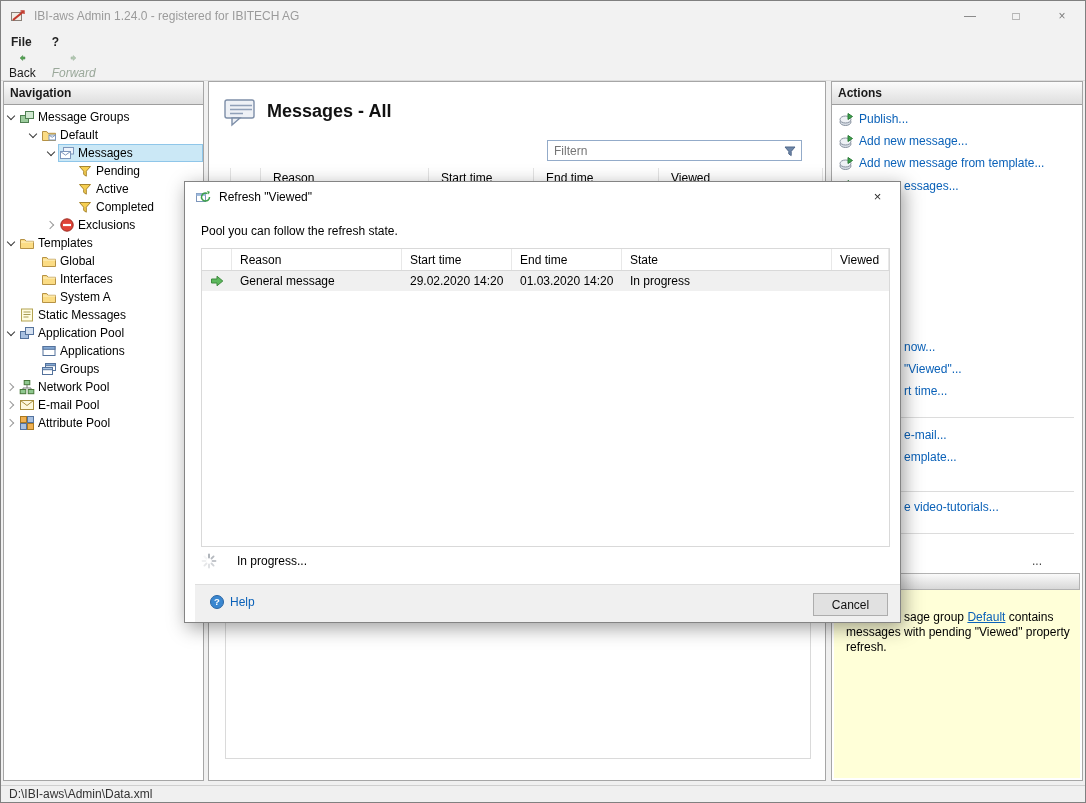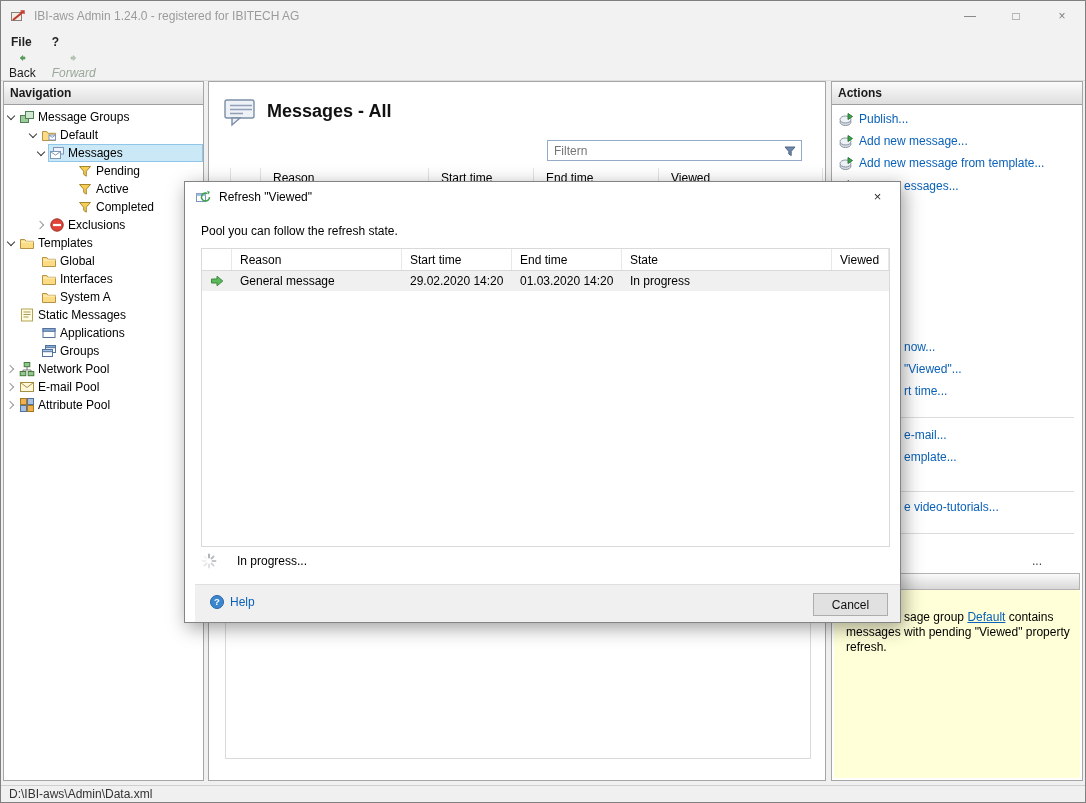--- a/index.html
+++ b/index.html
@@ -36,21 +36,21 @@
   .panel { position:absolute; top:80px; height:700px; background:#fff; border:1px solid #a6a6a6; }
   #navp { left:2px; width:201px; }
   #mainp { left:207px; width:618px; }
   #actsp { left:830px; width:252px; }
   .panel-hd { height:23px; line-height:22px; padding-left:6px; font-weight:bold;
     background:linear-gradient(#fbfbfb,#dedede); border-bottom:1px solid #9e9e9e; color:#1a1a1a; }
 
   
   .tree { padding-top:3px; }
   .trow { height:18px; display:flex; align-items:center; }
-  .lv0 { } .lv1 { padding-left:22px; } .lv2 { padding-left:30px; } .lv3 { padding-left:58px; }
+  .lv0 { } .lv1 { padding-left:22px; } .lv2 { padding-left:40px; } .lv3 { padding-left:58px; }
   .chev { flex:0 0 14px; height:14px; position:relative; }
   .chev.open::before { content:""; position:absolute; left:4px; top:3px; width:5px; height:5px;
     border-right:1.4px solid #3a3a3a; border-bottom:1.4px solid #3a3a3a; transform:rotate(45deg); }
   .chev.closed::before { content:""; position:absolute; left:3px; top:4px; width:5px; height:5px;
     border-right:1.4px solid #9a9a9a; border-bottom:1.4px solid #9a9a9a; transform:rotate(-45deg); }
   .rin { display:flex; align-items:center; gap:3px; height:18px; flex:1; padding:0 3px 0 1px; }
   .sel .rin { background:#cbe8f6; outline:1px solid #8fc6e9; outline-offset:-1px; }
   .tlabel { white-space:nowrap; }
 
   
@@ -359,20 +359,29 @@
       </div>
       <div class="trow lv0">
         <span class="chev"></span>
         <div class="rin">
             <svg class="i16">
               <use href="#s-note"></use>
             </svg>
             <span class="tlabel">Static Messages</span>
           </div>
       </div>
+      <div class="trow lv0">
+        <span class="chev open"></span>
+        <div class="rin">
+            <svg class="i16">
+              <use href="#s-apppool"></use>
+            </svg>
+            <span class="tlabel">Application Pool</span>
+          </div>
+      </div>
       <div class="trow lv1">
         <span class="chev"></span>
         <div class="rin">
             <svg class="i16">
               <use href="#s-appwin"></use>
             </svg>
             <span class="tlabel">Applications</span>
           </div>
       </div>
       <div class="trow lv1">

